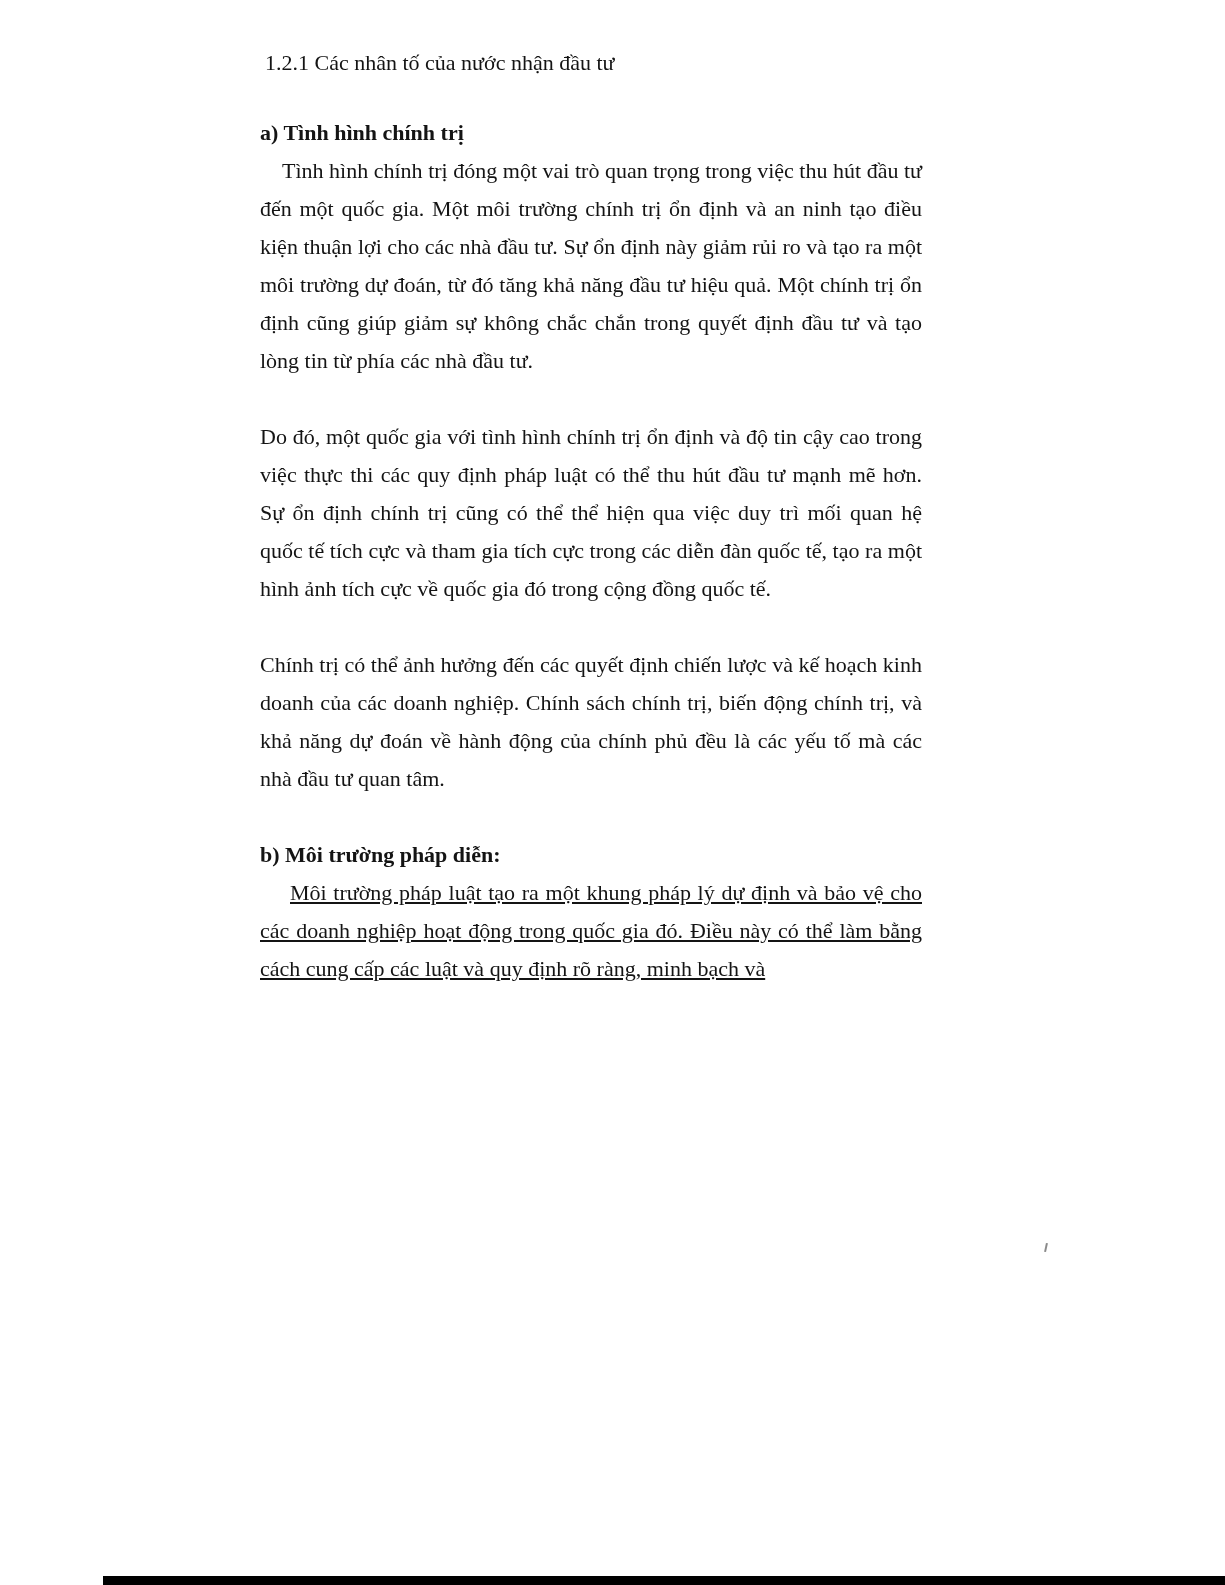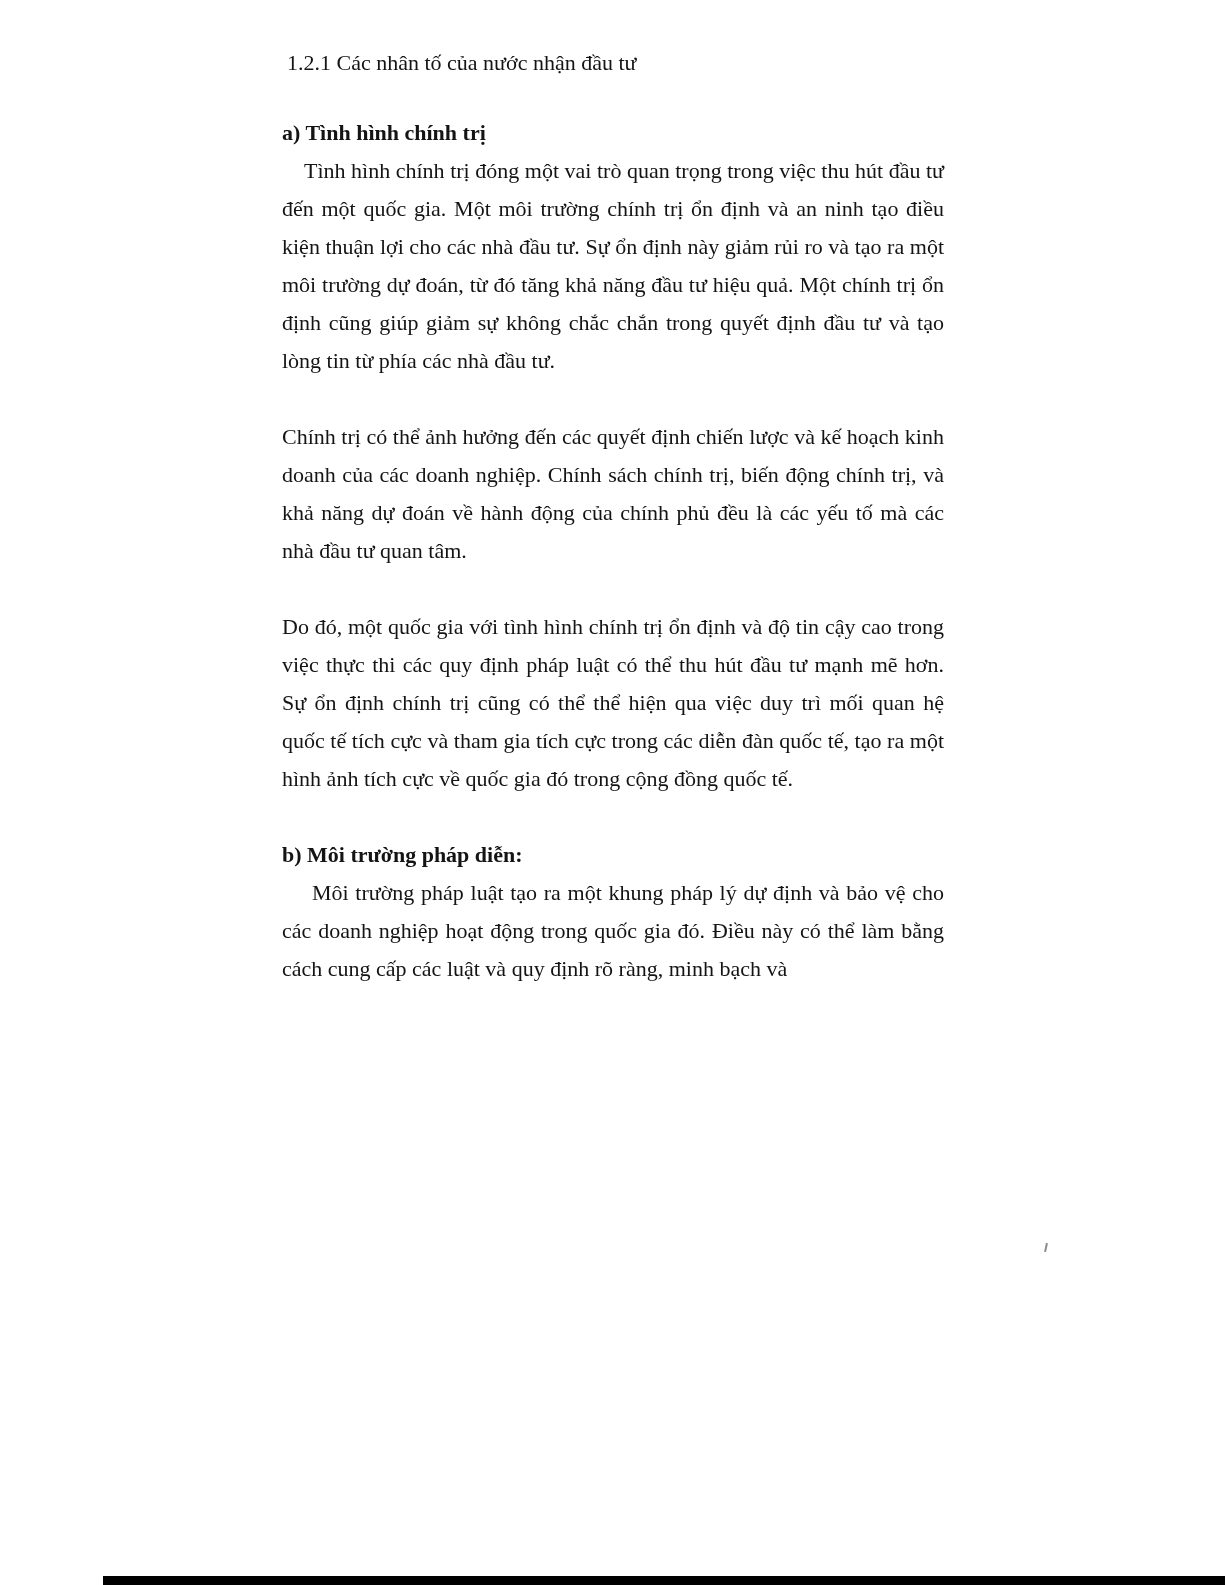--- a/index.html
+++ b/index.html
@@ -8,21 +8,21 @@
     position: relative;
     width: 1225px;
     height: 1585px;
     background: #ffffff;
     overflow: hidden;
     font-family: "Liberation Serif", "DejaVu Serif", serif;
     color: #141414;
   }
   .content {
     position: absolute;
-    left: 282px;
+    left: 260px;
     top: 44px;
     width: 662px;
     font-size: 22px;
     line-height: 38px;
   }
   .heading {
     padding-left: 5px;
     margin-bottom: 32px;
     font-size: 22px;
     font-weight: normal;
@@ -30,21 +30,21 @@
   .sub-title {
     font-size: 22px;
     font-weight: bold;
   }
   .para {
     text-align: justify;
     margin-bottom: 38px;
   }
   .indent-sm { text-indent: 22px; }
   .indent-md { text-indent: 30px; }
-  .no-bottom { margin-bottom: 8px; }
+  .no-bottom { margin-bottom: 8px; text-decoration: underline; }
   .stray-mark {
     position: absolute;
     left: 1045px;
     top: 1243px;
     width: 2px;
     height: 9px;
     background: #8a8a8a;
     transform: rotate(12deg);
   }
   .bottom-bar {
@@ -62,23 +62,23 @@
 <div class="page">
 
   <div class="content">
 
     <div class="heading">1.2.1 Các nhân tố của nước nhận đầu tư</div>
 
     <div class="sub-title">a) Tình hình chính trị</div>
 
     <div class="para indent-sm">Tình hình chính trị đóng một vai trò quan trọng trong việc thu hút đầu tư đến một quốc gia. Một môi trường chính trị ổn định và an ninh tạo điều kiện thuận lợi cho các nhà đầu tư. Sự ổn định này giảm rủi ro và tạo ra một môi trường dự đoán, từ đó tăng khả năng đầu tư hiệu quả. Một chính trị ổn định cũng giúp giảm sự không chắc chắn trong quyết định đầu tư và tạo lòng tin từ phía các nhà đầu tư.</div>
 
+    <div class="para">Do đó, một quốc gia với tình hình chính trị ổn định và độ tin cậy cao trong việc thực thi các quy định pháp luật có thể thu hút đầu tư mạnh mẽ hơn. Sự ổn định chính trị cũng có thể thể hiện qua việc duy trì mối quan hệ quốc tế tích cực và tham gia tích cực trong các diễn đàn quốc tế, tạo ra một hình ảnh tích cực về quốc gia đó trong cộng đồng quốc tế.</div>
+
     <div class="para">Chính trị có thể ảnh hưởng đến các quyết định chiến lược và kế hoạch kinh doanh của các doanh nghiệp. Chính sách chính trị, biến động chính trị, và khả năng dự đoán về hành động của chính phủ đều là các yếu tố mà các nhà đầu tư quan tâm.</div>
-
-    <div class="para">Do đó, một quốc gia với tình hình chính trị ổn định và độ tin cậy cao trong việc thực thi các quy định pháp luật có thể thu hút đầu tư mạnh mẽ hơn. Sự ổn định chính trị cũng có thể thể hiện qua việc duy trì mối quan hệ quốc tế tích cực và tham gia tích cực trong các diễn đàn quốc tế, tạo ra một hình ảnh tích cực về quốc gia đó trong cộng đồng quốc tế.</div>
 
     <div class="sub-title">b) Môi trường pháp diễn:</div>
 
     <div class="para indent-md no-bottom">Môi trường pháp luật tạo ra một khung pháp lý dự định và bảo vệ cho các doanh nghiệp hoạt động trong quốc gia đó. Điều này có thể làm bằng cách cung cấp các luật và quy định rõ ràng, minh bạch và</div>
 
   </div>
 
   <div class="stray-mark"></div>
 
   <div class="bottom-bar"></div>

